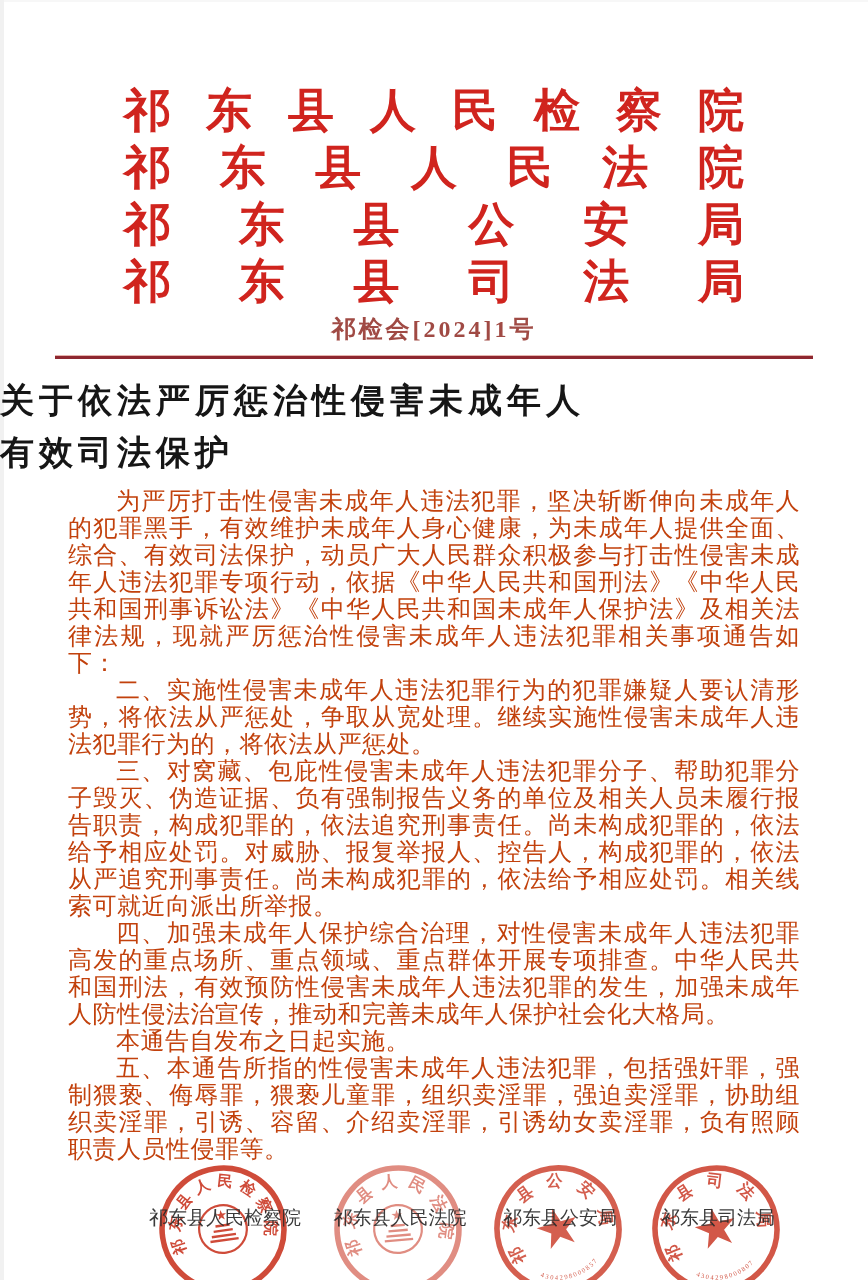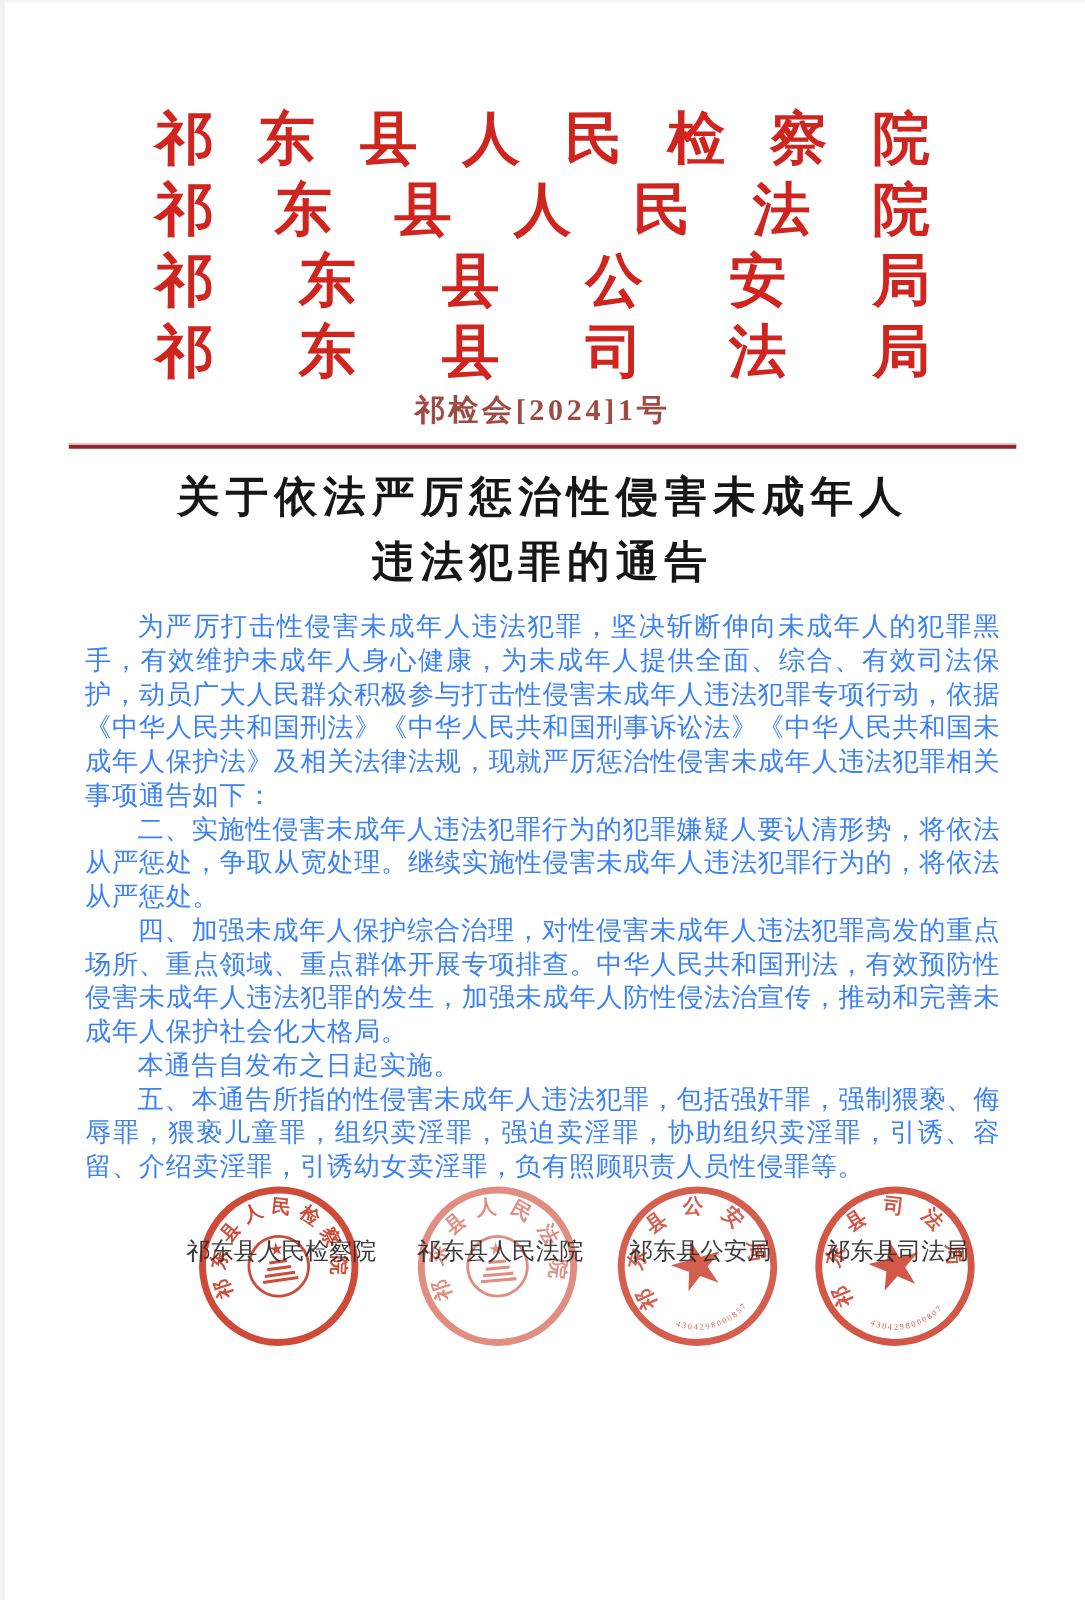--- a/index.html
+++ b/index.html
@@ -25,29 +25,29 @@
     font-size:24px;line-height:26px;letter-spacing:3px;
     color:var(--docnum-red);font-weight:bold;
   }
   .red-rule{
     width:758px;height:3px;margin:13px auto 0 auto;
     background:var(--rule-red);
     border-top:1px solid #e6b4ad;
   }
   
   .title{
-    margin-top:16px;text-align:center;
+    margin-top:16px;text-align:left;
     font-size:34px;line-height:52px;font-weight:bold;
-    letter-spacing:5px;color:#161616;font-family:Liberation Mono, monospace;
+    letter-spacing:5px;color:#161616;
   }
   
   .body-text{
     margin-top:9px;padding:0 68px;
-    font-size:21px;line-height:27px;letter-spacing:0.5px;
-    color:#3b82f6;text-align:justify;
+    font-size:24px;line-height:27px;letter-spacing:0.5px;
+    color:#c2410c;text-align:justify;
   }
   .body-text p{margin:0;text-indent:2em;}
   
   .seal-row{position:relative;height:132px;margin-top:0;}
   .seal-w{position:absolute;top:0;width:136px;height:132px;}
   .seal-w0{left:157px}.seal-w1{left:332px}.seal-w2{left:492px}.seal-w3{left:650px}
   .seal-w svg{position:absolute;left:0;top:0;}
   .seal-w0 svg{transform:rotate(-8deg);opacity:.92;}
   .seal-w1 svg{transform:rotate(-5deg);opacity:.58;}
   .seal-w2 svg{transform:rotate(-16deg);opacity:.82;}
@@ -100,26 +100,27 @@
         <span>局</span>
       </div>
   </div>
 
   <div class="doc-number">祁检会[2024]1号</div>
 
   <div class="red-rule"></div>
 
   <div class="title">
     <div>关于依法严厉惩治性侵害未成年人</div>
-    <div>违法犯罪的通告</div>
+    <div>有效司法保护</div>
   </div>
 
   <div class="body-text">
       <p>为严厉打击性侵害未成年人违法犯罪，坚决斩断伸向未成年人的犯罪黑手，有效维护未成年人身心健康，为未成年人提供全面、综合、有效司法保护，动员广大人民群众积极参与打击性侵害未成年人违法犯罪专项行动，依据《中华人民共和国刑法》《中华人民共和国刑事诉讼法》《中华人民共和国未成年人保护法》及相关法律法规，现就严厉惩治性侵害未成年人违法犯罪相关事项通告如下：</p>
       <p>二、实施性侵害未成年人违法犯罪行为的犯罪嫌疑人要认清形势，将依法从严惩处，争取从宽处理。继续实施性侵害未成年人违法犯罪行为的，将依法从严惩处。</p>
+      <p>三、对窝藏、包庇性侵害未成年人违法犯罪分子、帮助犯罪分子毁灭、伪造证据、负有强制报告义务的单位及相关人员未履行报告职责，构成犯罪的，依法追究刑事责任。尚未构成犯罪的，依法给予相应处罚。对威胁、报复举报人、控告人，构成犯罪的，依法从严追究刑事责任。尚未构成犯罪的，依法给予相应处罚。相关线索可就近向派出所举报。</p>
       <p>四、加强未成年人保护综合治理，对性侵害未成年人违法犯罪高发的重点场所、重点领域、重点群体开展专项排查。中华人民共和国刑法，有效预防性侵害未成年人违法犯罪的发生，加强未成年人防性侵法治宣传，推动和完善未成年人保护社会化大格局。</p>
       <p>本通告自发布之日起实施。</p>
       <p>五、本通告所指的性侵害未成年人违法犯罪，包括强奸罪，强制猥亵、侮辱罪，猥亵儿童罪，组织卖淫罪，强迫卖淫罪，协助组织卖淫罪，引诱、容留、介绍卖淫罪，引诱幼女卖淫罪，负有照顾职责人员性侵罪等。</p>
     </div>
 
   <div class="seal-row">
       <div class="seal-w seal-w0">
         <svg width="132" height="132" viewBox="0 0 130 130">
           <defs>
             <path id="ring0" d="M25.5 79.4 A42 42 0 1 1 104.5 79.4"></path>

